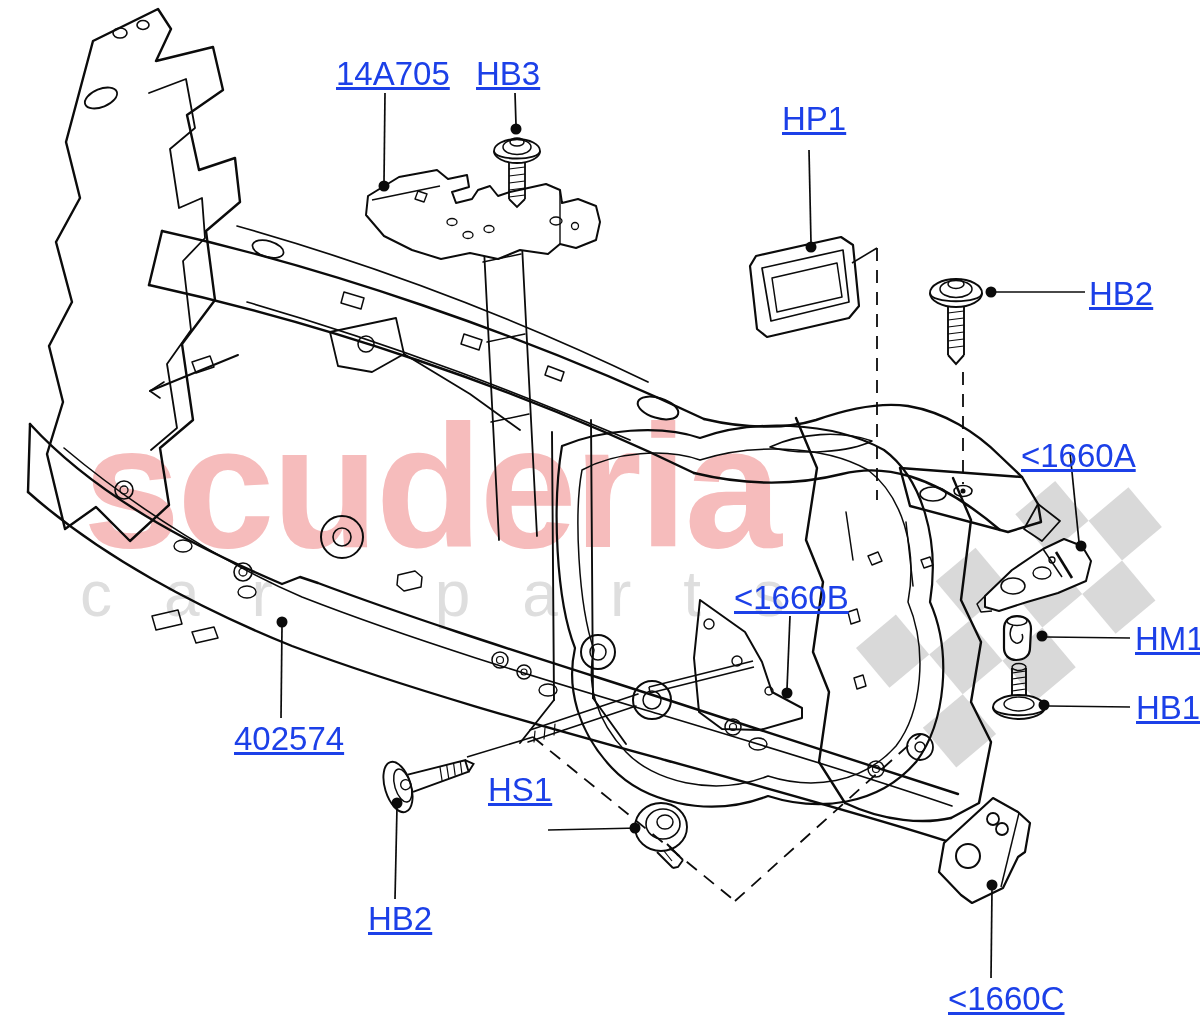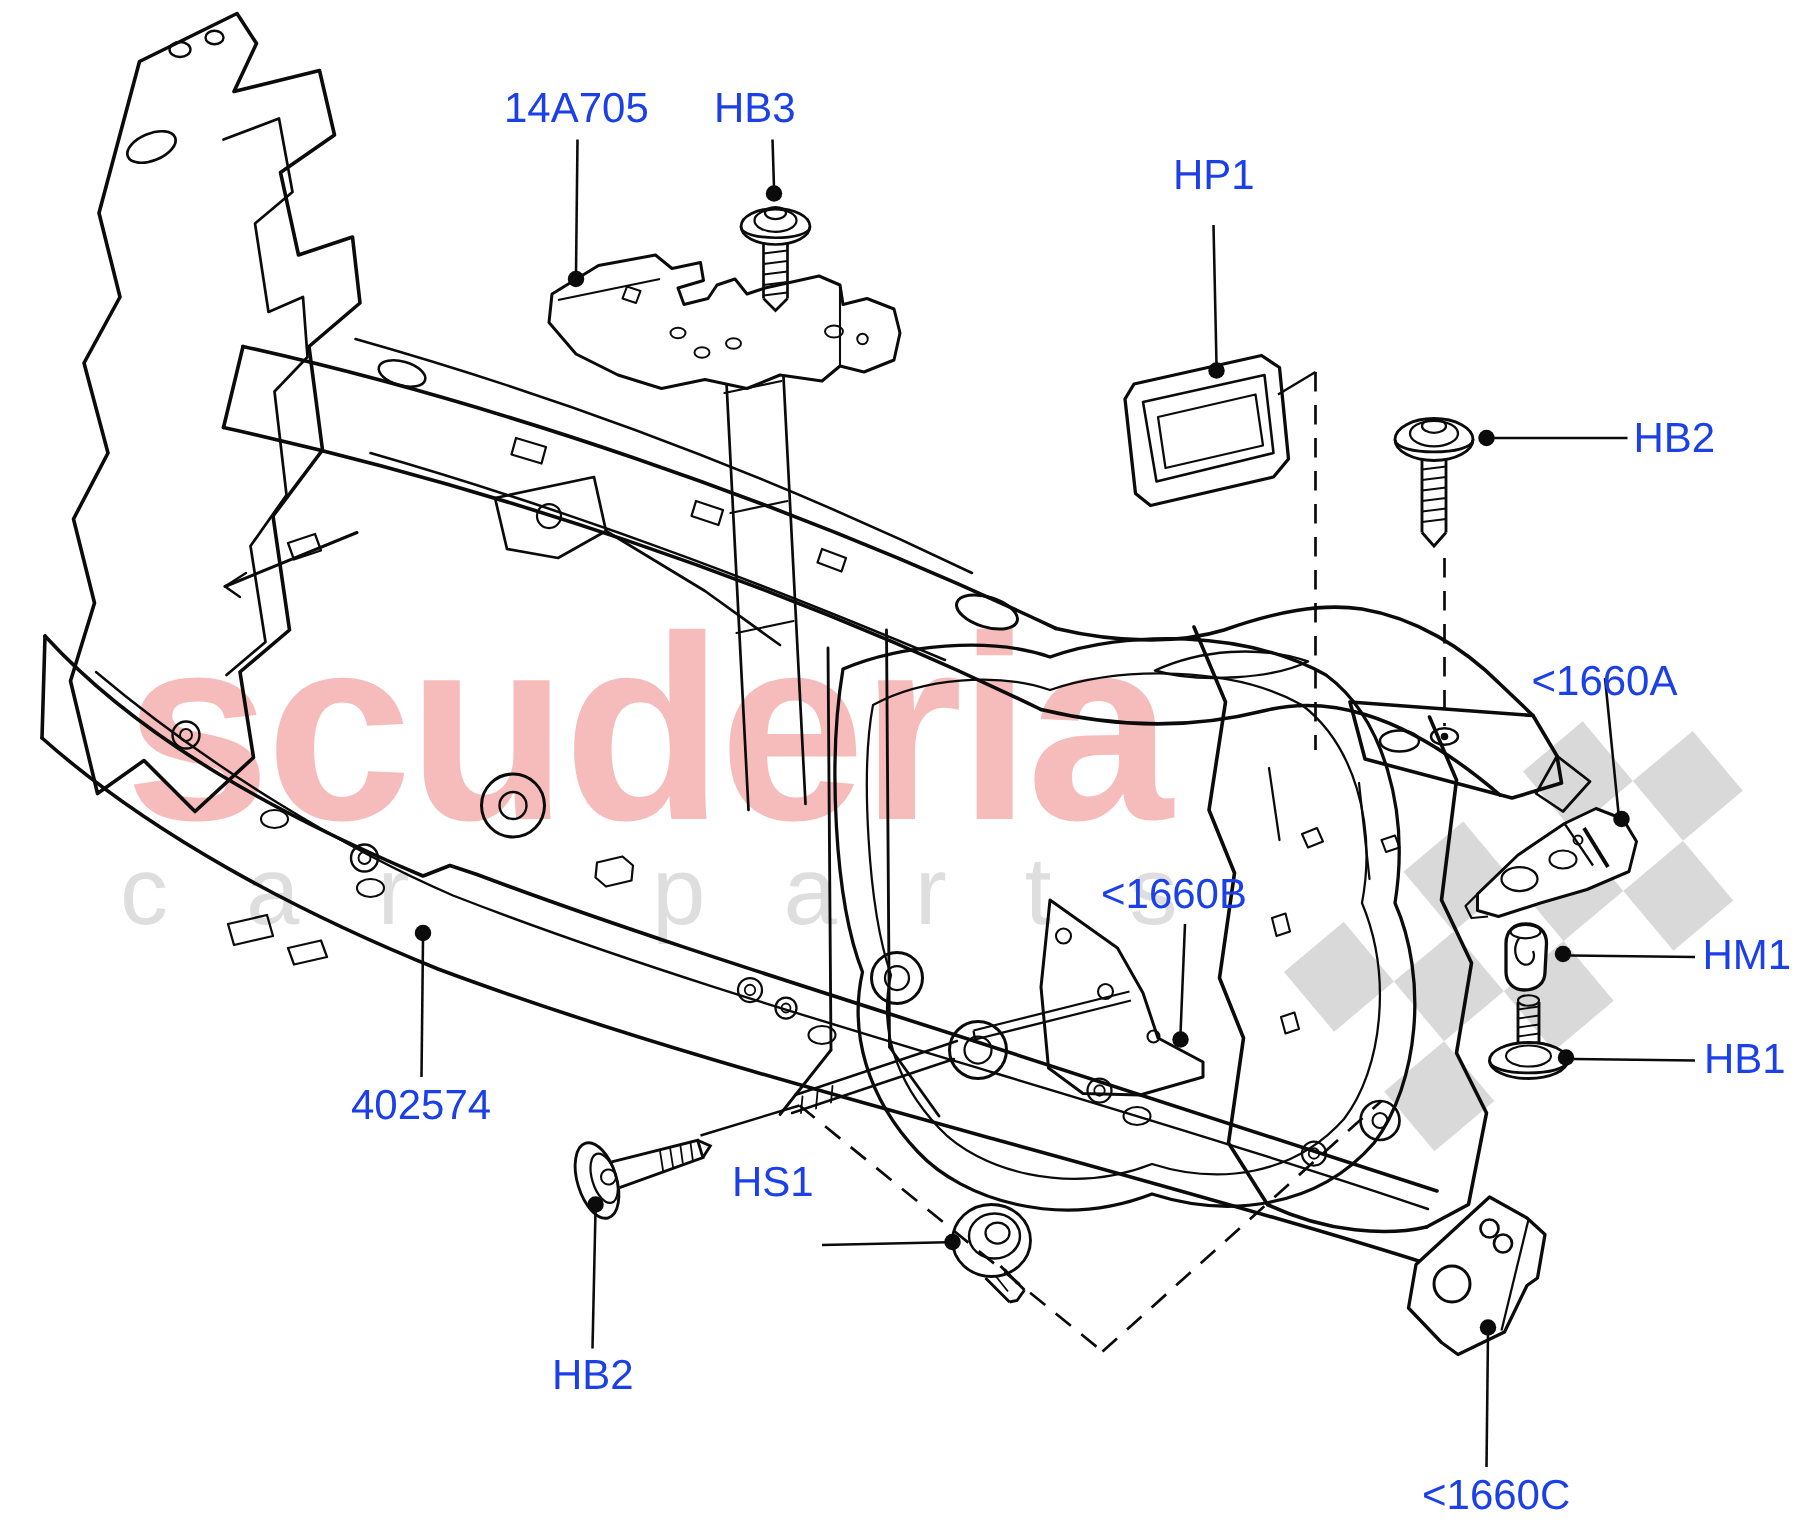--- a/index.html
+++ b/index.html
@@ -13,22 +13,22 @@
     color:var(--wm-pink,#f6bcbc);white-space:nowrap;user-select:none;
   }
   .wm2{
     position:absolute;left:80px;top:562px;z-index:1;
     font-size:64px;font-weight:400;letter-spacing:52px;word-spacing:40px;line-height:1;
     color:var(--wm-gray,#dedede);white-space:nowrap;user-select:none;
   }
   svg.art{position:absolute;left:0;top:0;z-index:2;}
   .part-label{
     position:absolute;z-index:3;
-    font-size:28px;line-height:1.05;color:var(--label-blue,#1c40e8);
-    white-space:nowrap;cursor:pointer;
+    font-size:33px;line-height:1.05;color:var(--label-blue,#1c40e8);
+    white-space:nowrap;cursor:pointer;text-decoration:underline;
   }
 </style>
 </head>
 <body>
 
 <div class="stage">
 
   <div class="wm1">scuderia</div>
   <div class="wm2">car parts</div>
 

